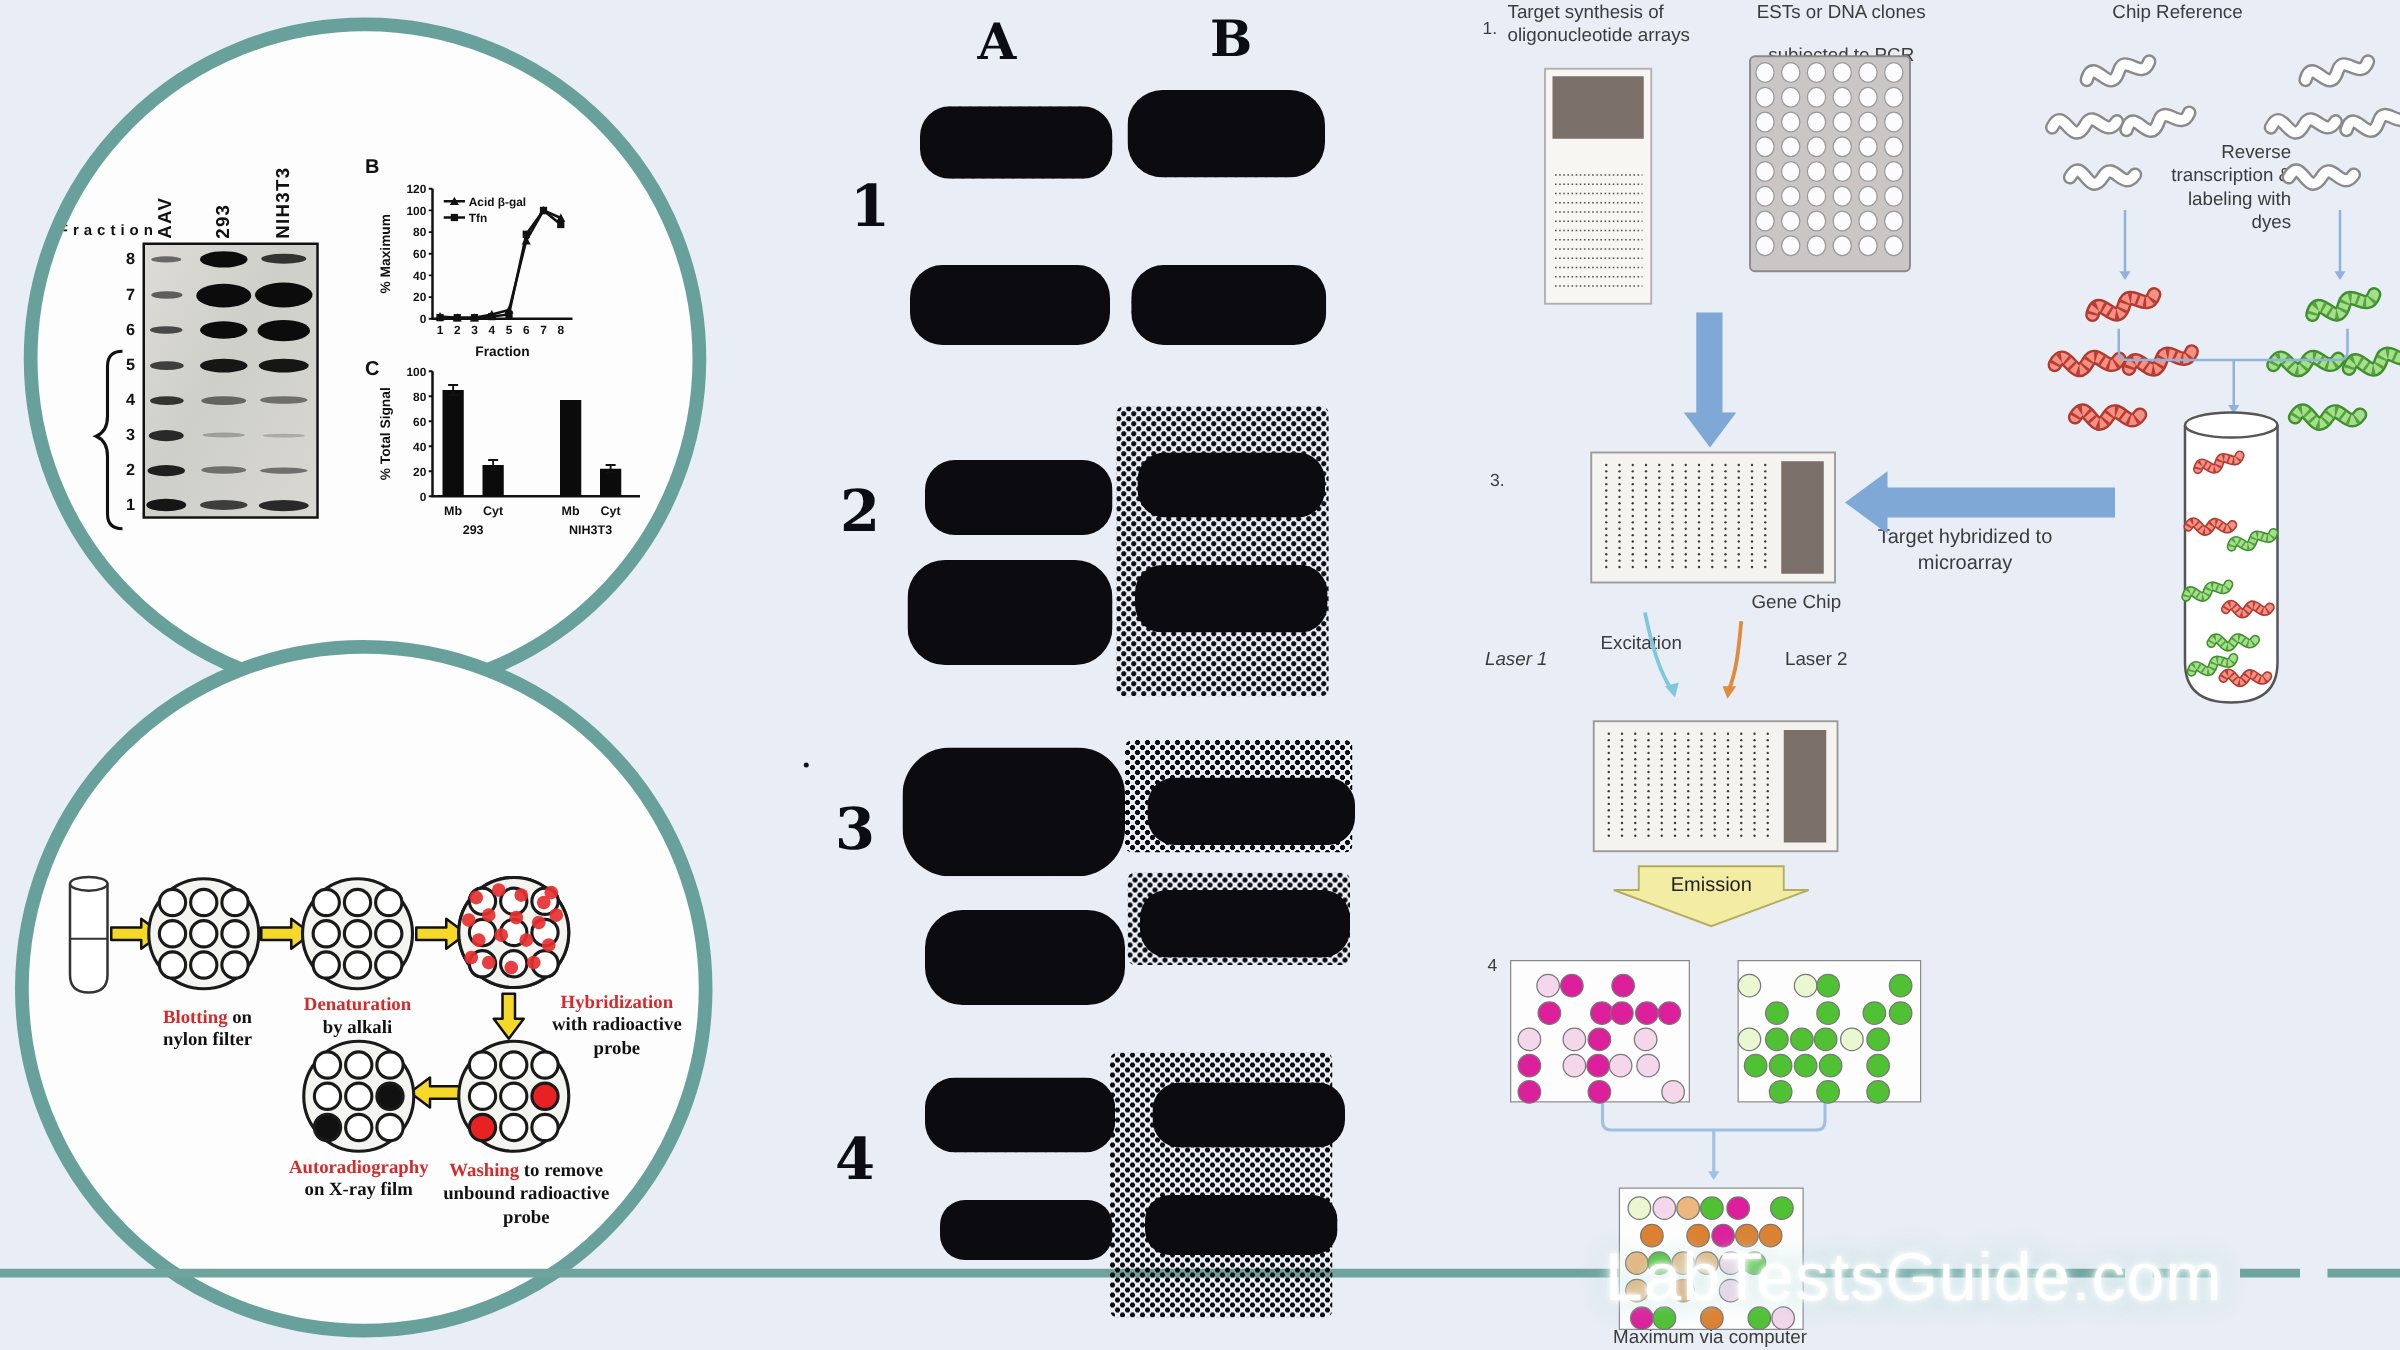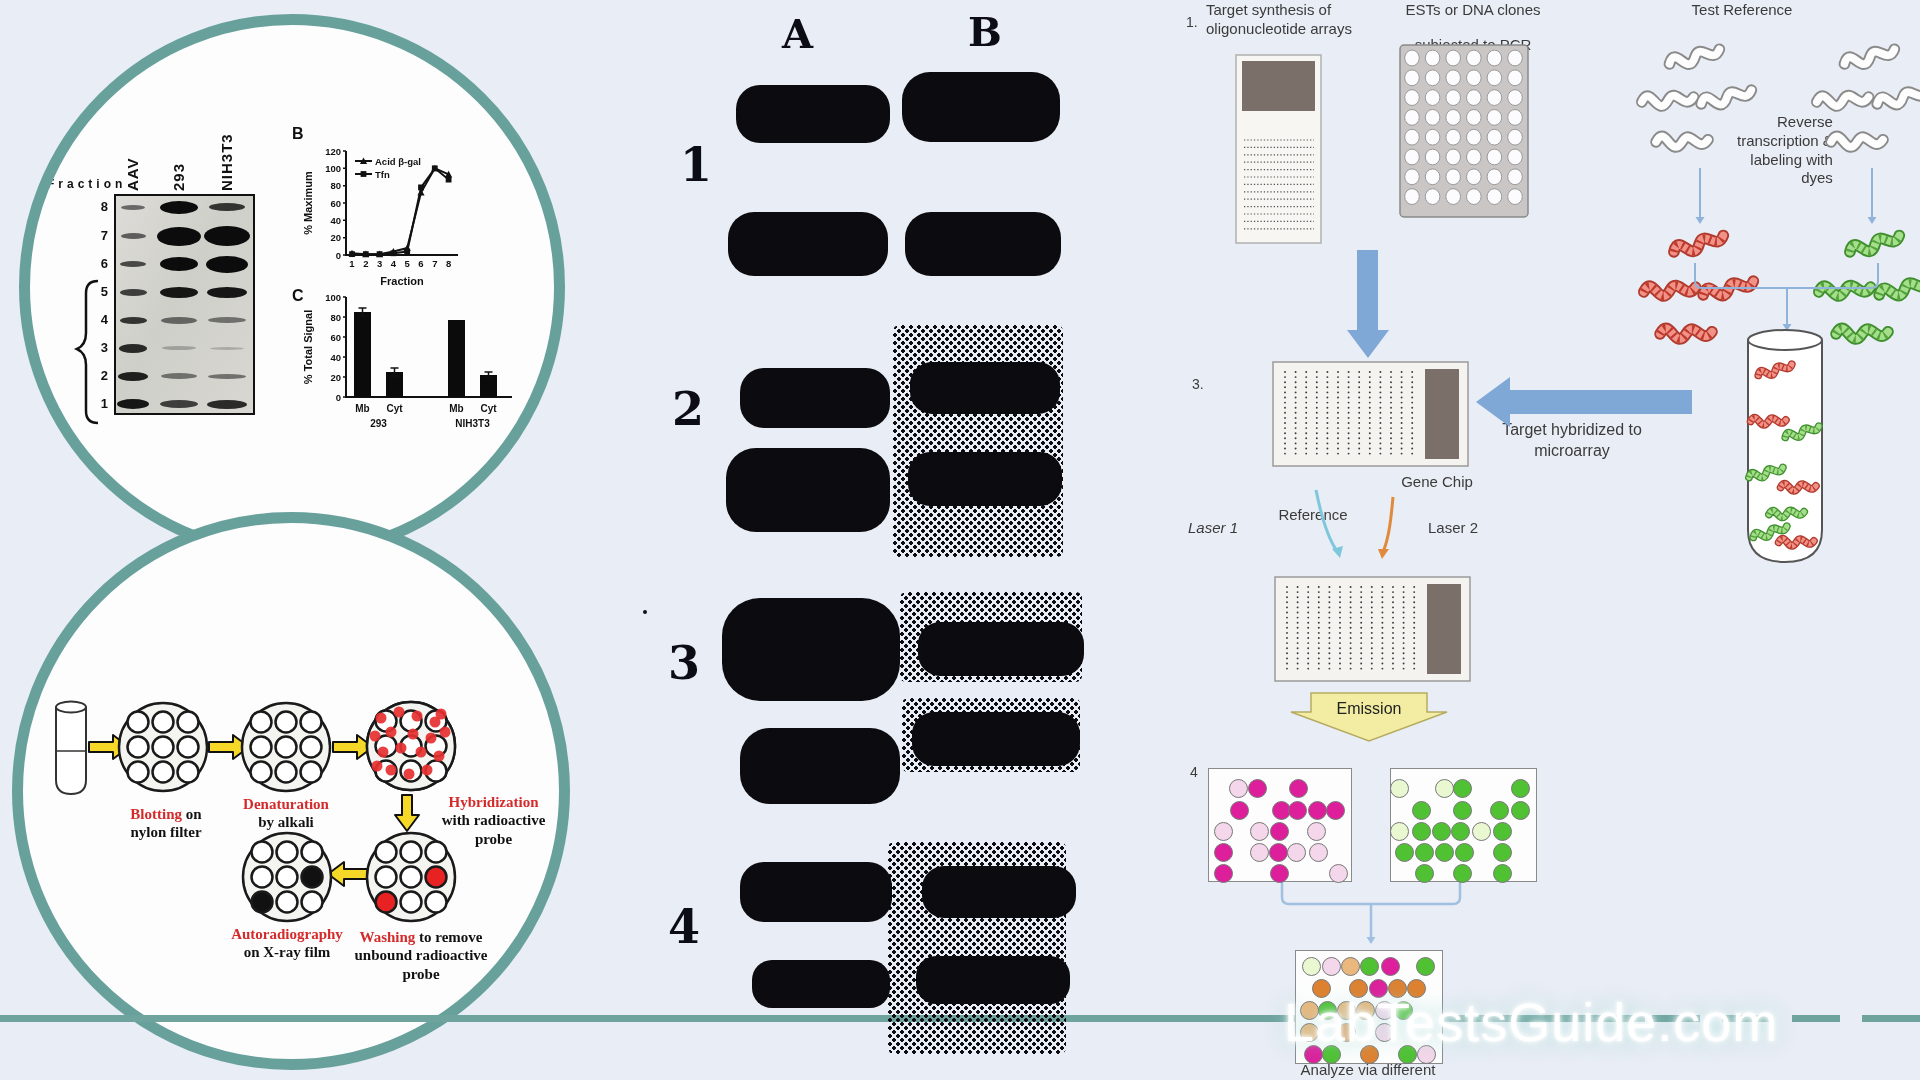--- a/index.html
+++ b/index.html
@@ -1003,37 +1003,37 @@
       <path d="M1282,881 L1282,897 Q1282,904 1289,904 L1453,904 Q1460,904 1460,897 L1460,881" fill="none" stroke="#9fc0e0" stroke-width="2.5"></path>
       <line x1="1371" y1="904" x2="1371" y2="938" stroke="#9fc0e0" stroke-width="2.5"></line>
       <polygon points="1366.5,937 1375.5,937 1371,944" fill="#9fc0e0"></polygon>
     </svg>
 
   <div class="m-num" style="left:1186px;top:14px;">1.</div>
   <div class="m-label" style="left:1206px;top:1px;">Target synthesis of</div>
   <div class="m-label" style="left:1206px;top:20px;">oligonucleotide arrays</div>
   <div class="m-label center" style="left:1473px;top:1px;">ESTs or DNA clones</div>
   <div class="m-label center" style="left:1473px;top:36px;">subjected to PCR</div>
-  <div class="m-label center" style="left:1742px;top:1px;">Test Reference</div>
+  <div class="m-label center" style="left:1742px;top:1px;">Chip Reference</div>
   <div class="m-label" style="left:1737px;top:113px;text-align:right;">
       <div>Reverse</div>
       <div>transcription &amp;</div>
       <div>labeling with</div>
       <div>dyes</div>
     </div>
   <div class="m-num" style="left:1192px;top:376px;">3.</div>
   <div class="m-label center" style="left:1437px;top:473px;">Gene Chip</div>
   <div class="m-label" style="left:1188px;top:519px;font-style:italic;">Laser 1</div>
-  <div class="m-label center" style="left:1313px;top:506px;">Reference</div>
+  <div class="m-label center" style="left:1313px;top:506px;">Excitation</div>
   <div class="m-label" style="left:1428px;top:519px;">Laser 2</div>
   <div class="m-label center" style="left:1572px;top:420px;font-size:16px;">Target hybridized to</div>
   <div class="m-label center" style="left:1572px;top:441px;font-size:16px;">microarray</div>
   <div class="m-label center" style="left:1369px;top:699px;z-index:4;color:#222;font-size:16px;">Emission</div>
   <div class="m-num" style="left:1190px;top:764px;">4</div>
-  <div class="m-label center" style="left:1368px;top:1061px;z-index:5;">Analyze via different</div>
+  <div class="m-label center" style="left:1368px;top:1061px;z-index:5;">Maximum via computer</div>
 
   <div class="dotpanel" id="pink-panel" style="left:1208px;top:768px;width:142px;height:112px;">
       <div class="spot" style="left: 19.5px; top: 9.5px; background: rgb(244, 215, 234);"></div>
       <div class="spot" style="left: 38.5px; top: 9.5px; background: rgb(221, 31, 156);"></div>
       <div class="spot" style="left: 79.5px; top: 9.5px; background: rgb(221, 31, 156);"></div>
       <div class="spot" style="left: 20.5px; top: 31.5px; background: rgb(221, 31, 156);"></div>
       <div class="spot" style="left: 62.5px; top: 31.5px; background: rgb(221, 31, 156);"></div>
       <div class="spot" style="left: 78.5px; top: 31.5px; background: rgb(221, 31, 156);"></div>
       <div class="spot" style="left: 98.5px; top: 31.5px; background: rgb(221, 31, 156);"></div>
       <div class="spot" style="left: 116.5px; top: 31.5px; background: rgb(221, 31, 156);"></div>

